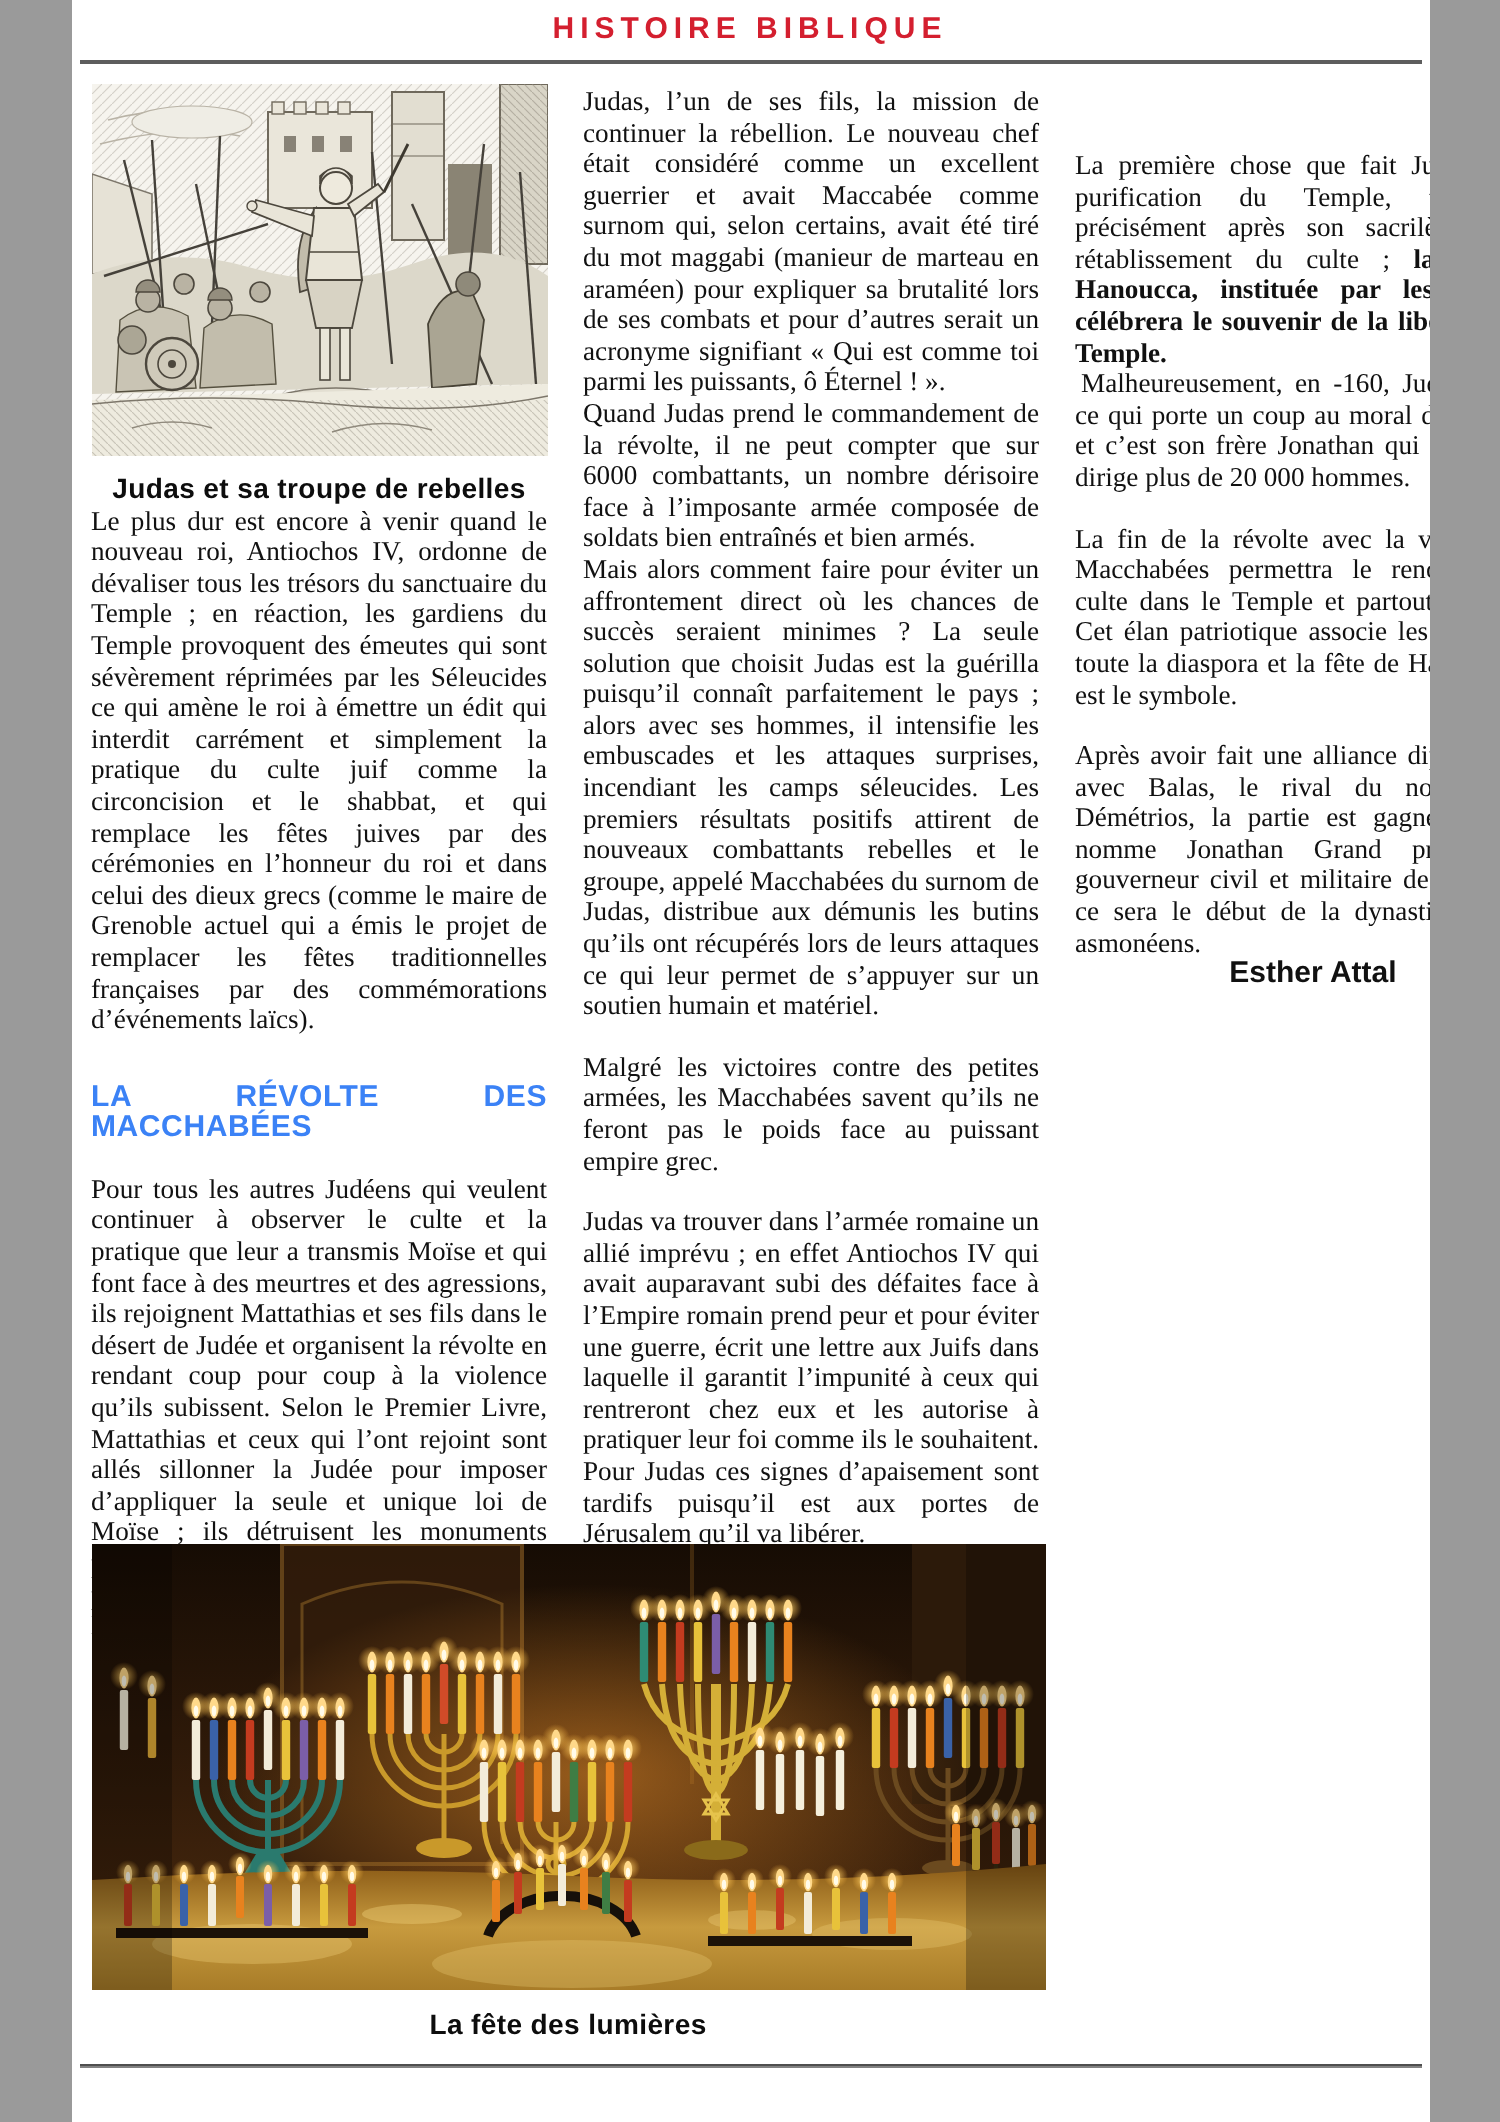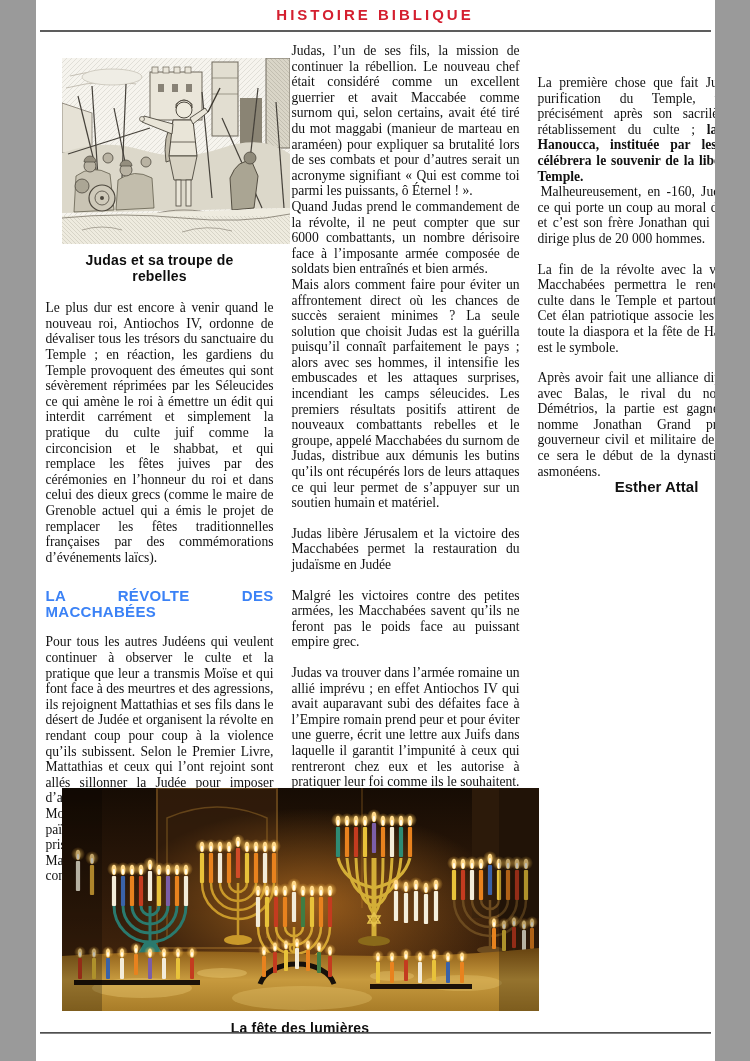--- a/index.html
+++ b/index.html
@@ -13,21 +13,21 @@
     letter-spacing:3px;color:#d41f2f;
   }
   .rule-top{position:absolute;top:30px;left:4px;right:4px;height:2px;background:#5d5d5d;}
   .col{position:absolute;font-size:13.6px;line-height:15.6px;text-align:justify;
        -webkit-hyphens:auto;hyphens:auto;}
   .col p{margin:0;}
   .col p.sp{margin-top:15px;}
   #col1{left:10px;top:42px;width:228px;}
   #col2{left:256px;top:43px;width:228px;}
   #col3{left:502px;top:58px;width:238px;padding-top:17px;}
-  figure{margin:16px;}
+  figure{margin:0;}
   .figcap{
     font-family:"Liberation Sans", sans-serif;font-weight:700;font-size:14px;
     text-align:center;margin-top:9px;letter-spacing:.2px;color:#0d0d0d;
   }
   .body-start{margin-top:34px;}
   h2.sec{
     font-family:"Liberation Sans", sans-serif;font-weight:700;font-size:15px;
     letter-spacing:.3px;margin:23px 0 15px 0;color:#3b82f6;
   }
   .emph{font-weight:700;}
@@ -143,21 +143,20 @@
     </figure>
     <p class="body-start">Le plus dur est encore à venir quand le nouveau roi, Antiochos IV, ordonne de dévaliser tous les trésors du sanctuaire du Temple ; en réaction, les gardiens du Temple provoquent des émeutes qui sont sévèrement réprimées par les Séleucides ce qui amène le roi à émettre un édit qui interdit carrément et simplement la pratique du culte juif comme la circoncision et le shabbat, et qui remplace les fêtes juives par des cérémonies en l’honneur du roi et dans celui des dieux grecs (comme le maire de Grenoble actuel qui a émis le projet de remplacer les fêtes traditionnelles françaises par des commémorations d’événements laïcs).</p>
     <h2 class="sec">LA RÉVOLTE DES MACCHABÉES</h2>
     <p>Pour tous les autres Judéens qui veulent continuer à observer le culte et la pratique que leur a transmis Moïse et qui font face à des meurtres et des agressions, ils rejoignent Mattathias et ses fils dans le désert de Judée et organisent la révolte en rendant coup pour coup à la violence qu’ils subissent. Selon le Premier Livre, Mattathias et ceux qui l’ont rejoint sont allés sillonner la Judée pour imposer d’appliquer la seule et unique loi de Moïse ; ils détruisent les monuments païens et incendient les villages qui ont pris fait et cause pour les occupants. Mattathias meurt en -166, après avoir confié à</p>
   </div>
 
   <div class="col" id="col2">
     <p>Judas, l’un de ses fils, la mission de continuer la rébellion. Le nouveau chef était considéré comme un excellent guerrier et avait Maccabée comme surnom qui, selon certains, avait été tiré du mot maggabi (manieur de marteau en araméen) pour expliquer sa brutalité lors de ses combats et pour d’autres serait un acronyme signifiant « Qui est comme toi parmi les puissants, ô Éternel ! ».</p>
     <p>Quand Judas prend le commandement de la révolte, il ne peut compter que sur 6000 combattants, un nombre dérisoire face à l’imposante armée composée de soldats bien entraînés et bien armés.</p>
     <p>Mais alors comment faire pour éviter un affrontement direct où les chances de succès seraient minimes ? La seule solution que choisit Judas est la guérilla puisqu’il connaît parfaitement le pays ; alors avec ses hommes, il intensifie les embuscades et les attaques surprises, incendiant les camps séleucides. Les premiers résultats positifs attirent de nouveaux combattants rebelles et le groupe, appelé Macchabées du surnom de Judas, distribue aux démunis les butins qu’ils ont récupérés lors de leurs attaques ce qui leur permet de s’appuyer sur un soutien humain et matériel.</p>
-    <p class="sp">Judas libère Jérusalem et la victoire des Macchabées permet la restauration du judaïsme en Judée</p>
     <p class="sp">Malgré les victoires contre des petites armées, les Macchabées savent qu’ils ne feront pas le poids face au puissant empire grec.</p>
     <p class="sp">Judas va trouver dans l’armée romaine un allié imprévu ; en effet Antiochos IV qui avait auparavant subi des défaites face à l’Empire romain prend peur et pour éviter une guerre, écrit une lettre aux Juifs dans laquelle il garantit l’impunité à ceux qui rentreront chez eux et les autorise à pratiquer leur foi comme ils le souhaitent. Pour Judas ces signes d’apaisement sont tardifs puisqu’il est aux portes de Jérusalem qu’il va libérer.</p>
   </div>
 
   <div class="col" id="col3">
     <p><span>La première chose que fait Judas est la purification du Temple, trois ans précisément après son sacrilège, et le rétablissement du culte ; </span><span class="emph">la fête de Hanoucca, instituée par les rabbins, célébrera le souvenir de la libération du Temple.</span></p>
     <p class="indent">Malheureusement, en -160, Judas est tué ce qui porte un coup au moral des rebelles et c’est son frère Jonathan qui maintenant dirige plus de 20 000 hommes.</p>
     <p class="sp">La fin de la révolte avec la victoire des Macchabées permettra le renouveau du culte dans le Temple et partout en Judée. Cet élan patriotique associe les Juifs dans toute la diaspora et la fête de Hanoucca en est le symbole.</p>
     <p class="sp">Après avoir fait une alliance diplomatique avec Balas, le rival du nouveau roi Démétrios, la partie est gagnée ; Balas nomme Jonathan Grand prêtre puis gouverneur civil et militaire de la Judée ; ce sera le début de la dynastie des rois asmonéens.</p>
     <p class="byline">Esther Attal</p>

